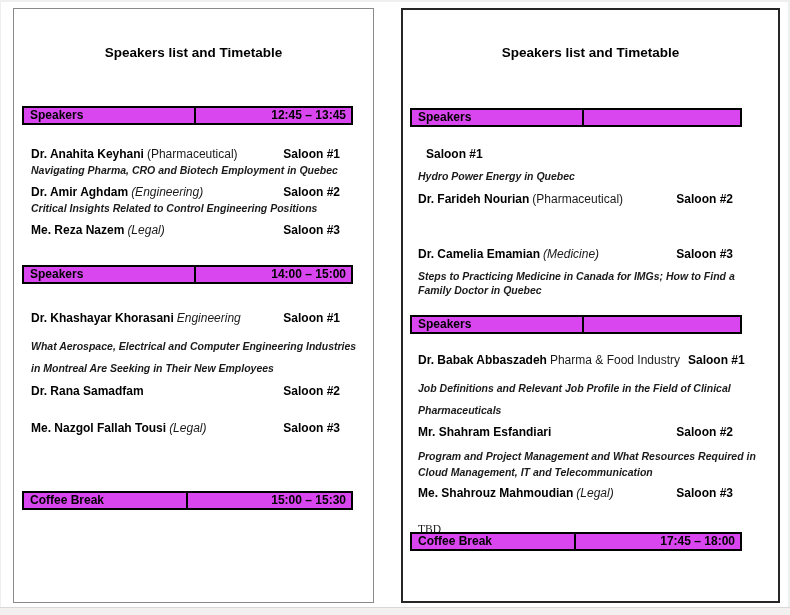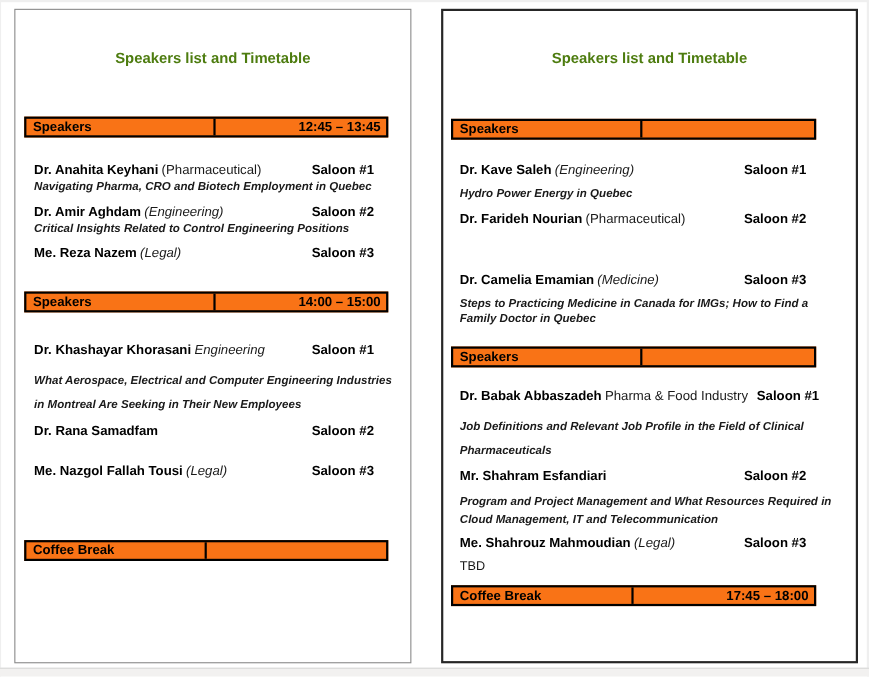--- a/index.html
+++ b/index.html
@@ -12,28 +12,28 @@
   .edge-bottom{position:absolute;left:0;top:607px;width:790px;height:8px;background:#f2f1f0;border-top:1px solid #d8d8d8;box-sizing:border-box;}
   .edge-right{position:absolute;right:0;top:0;width:2px;height:615px;background:#efefef;}
   .edge-left{position:absolute;left:0;top:0;width:1px;height:615px;background:#efefef;}
 
   .page{position:absolute;top:8px;background:#ffffff;box-sizing:border-box;}
   .pg1{left:13px;width:361px;height:595px;border:1px solid #8a8a8a;}
   .pg2{left:401px;width:379px;height:595px;border:2px solid #262626;}
 
   .title{
     position:absolute;left:0;right:0;text-align:center;
-    font-size:13.5px;font-weight:bold;color:#4d7c0f;
+    font-size:13.5px;font-weight:bold;color:#000000;
   }
   .pg1 .title{top:36px;}
   .pg2 .title{top:35px;}
 
   .trow{
     position:absolute;display:flex;box-sizing:border-box;
-    border:2px solid #000;background:#f97316;
+    border:2px solid #000;background:#d946ef;
     font-size:12px;font-weight:bold;line-height:13px;color:#000;
   }
   .pg1 .trow{left:8px;width:331px;}
   .pg2 .trow{left:7px;width:332px;}
   .trow .cell-label{box-sizing:border-box;padding:1px 4px 1px 6px;border-right:2px solid #000;}
   .trow.speakers .cell-label{width:52.5%;}
   .trow.break .cell-label{width:50%;}
   .trow .cell-time{flex:1;text-align:right;padding:1px 5px 1px 4px;}
 
   .entry{position:absolute;box-sizing:border-box;}
@@ -45,21 +45,21 @@
   .pg2 .name-row{padding-right:37px;}
   .who{white-space:nowrap;}
   .aff{font-weight:normal;margin-left:3px;color:#1a1a1a;}
   .aff.it{font-style:italic;}
   .saloon{font-weight:bold;white-space:nowrap;margin-left:8px;flex-shrink:0;}
 
   .topic{font-style:italic;font-size:10.5px;line-height:13px;margin-top:3px;color:#1a1a1a;font-weight:bold;}
   .pg2 .topic{margin-top:9px;line-height:13.5px;}
   .topic.spread{margin-top:10px;line-height:22px;}
   .topic.loose{margin-top:10px;line-height:15.5px;}
-  .note{font-style:normal;font-size:11.5px;margin-top:9px;color:#1a1a1a;}
+  .note{font-style:normal;font-size:11.5px;margin-top:23px;color:#1a1a1a;font-family:Liberation Serif, serif;}
 </style>
 </head>
 <body>
 
 <div class="edge-top"></div>
 <div class="edge-left"></div>
 <div class="edge-right"></div>
 <div class="edge-bottom"></div>
 
 <div class="page pg1">
@@ -115,33 +115,33 @@
 
   <div class="entry" style="top:412px;">
     <div class="name-row">
       <span class="who"><b>Me. Nazgol Fallah Tousi</b><span class="aff it">(Legal)</span></span>
       <span class="saloon">Saloon #3</span>
     </div>
   </div>
 
   <div class="trow break" style="top:482px;">
     <div class="cell-label">Coffee Break</div>
+    <div class="cell-time">15:00 – 15:30</div>
   </div>
 </div>
 
 <div class="page pg2">
   <div class="title">Speakers list and Timetable</div>
 
   <div class="trow speakers" style="top:98px;">
     <div class="cell-label">Speakers</div>
   </div>
 
   <div class="entry" style="top:137px;">
     <div class="name-row">
-      <span class="who"><b>Dr. Kave Saleh</b><span class="aff it">(Engineering)</span></span>
       <span class="saloon">Saloon #1</span>
     </div>
     <div class="topic">Hydro Power Energy in Quebec</div>
   </div>
 
   <div class="entry" style="top:182px;">
     <div class="name-row">
       <span class="who"><b>Dr. Farideh Nourian</b><span class="aff">(Pharmaceutical)</span></span>
       <span class="saloon">Saloon #2</span>
     </div>

